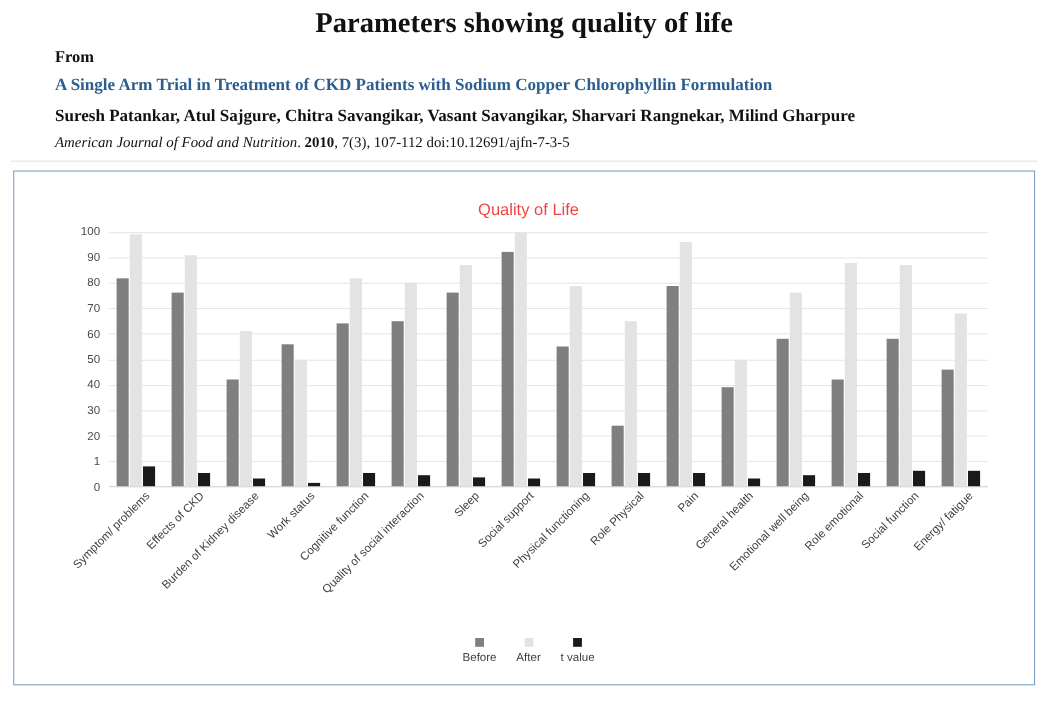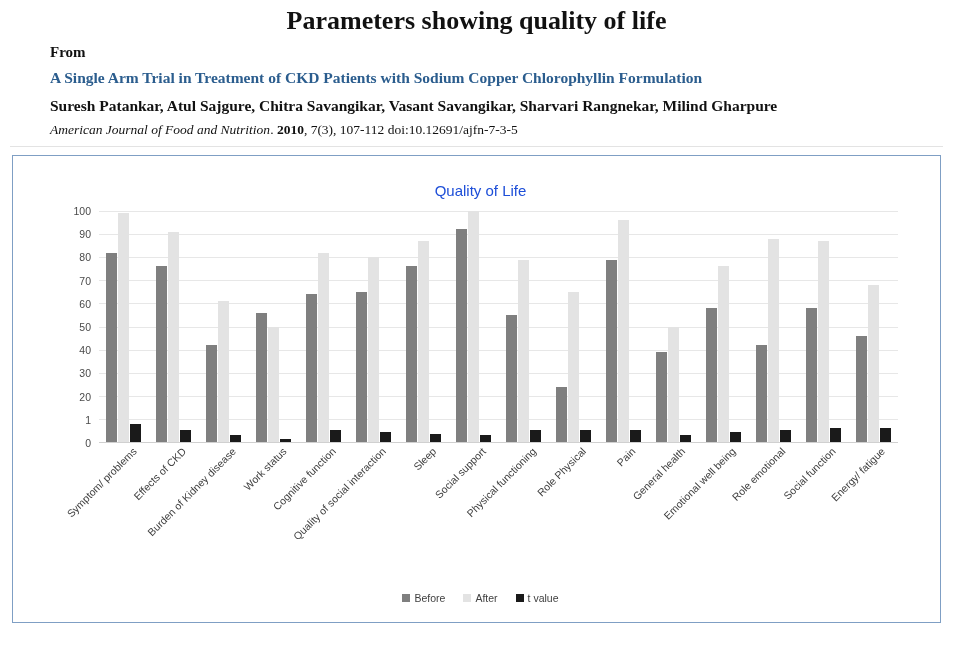--- a/index.html
+++ b/index.html
@@ -74,21 +74,21 @@
   .chart-inner {
     position: absolute;
     left: 50px;
     top: 4px;
     right: 42px;
     bottom: 2px;
   }
   .chart-title {
     font-family: "Liberation Sans", sans-serif;
     font-size: 15px;
-    color: #1d4ed8;
+    color: #ef4444;
     text-align: center;
     margin-top: 22px;
   }
 
   .plot-wrap {
     position: relative;
     margin-top: 12px;
     height: 232px;
   }
   .y-axis {
@@ -179,20 +179,21 @@
     align-items: center;
     gap: 18px;
   }
   .legend-item {
     display: flex;
     align-items: center;
     gap: 4px;
     font-family: "Liberation Sans", sans-serif;
     font-size: 10.5px;
     color: #3f3f3f;
+    flex-direction: column;
   }
   .swatch {
     width: 8px;
     height: 8px;
     display: inline-block;
   }
 </style>
 </head>
 <body>
 

